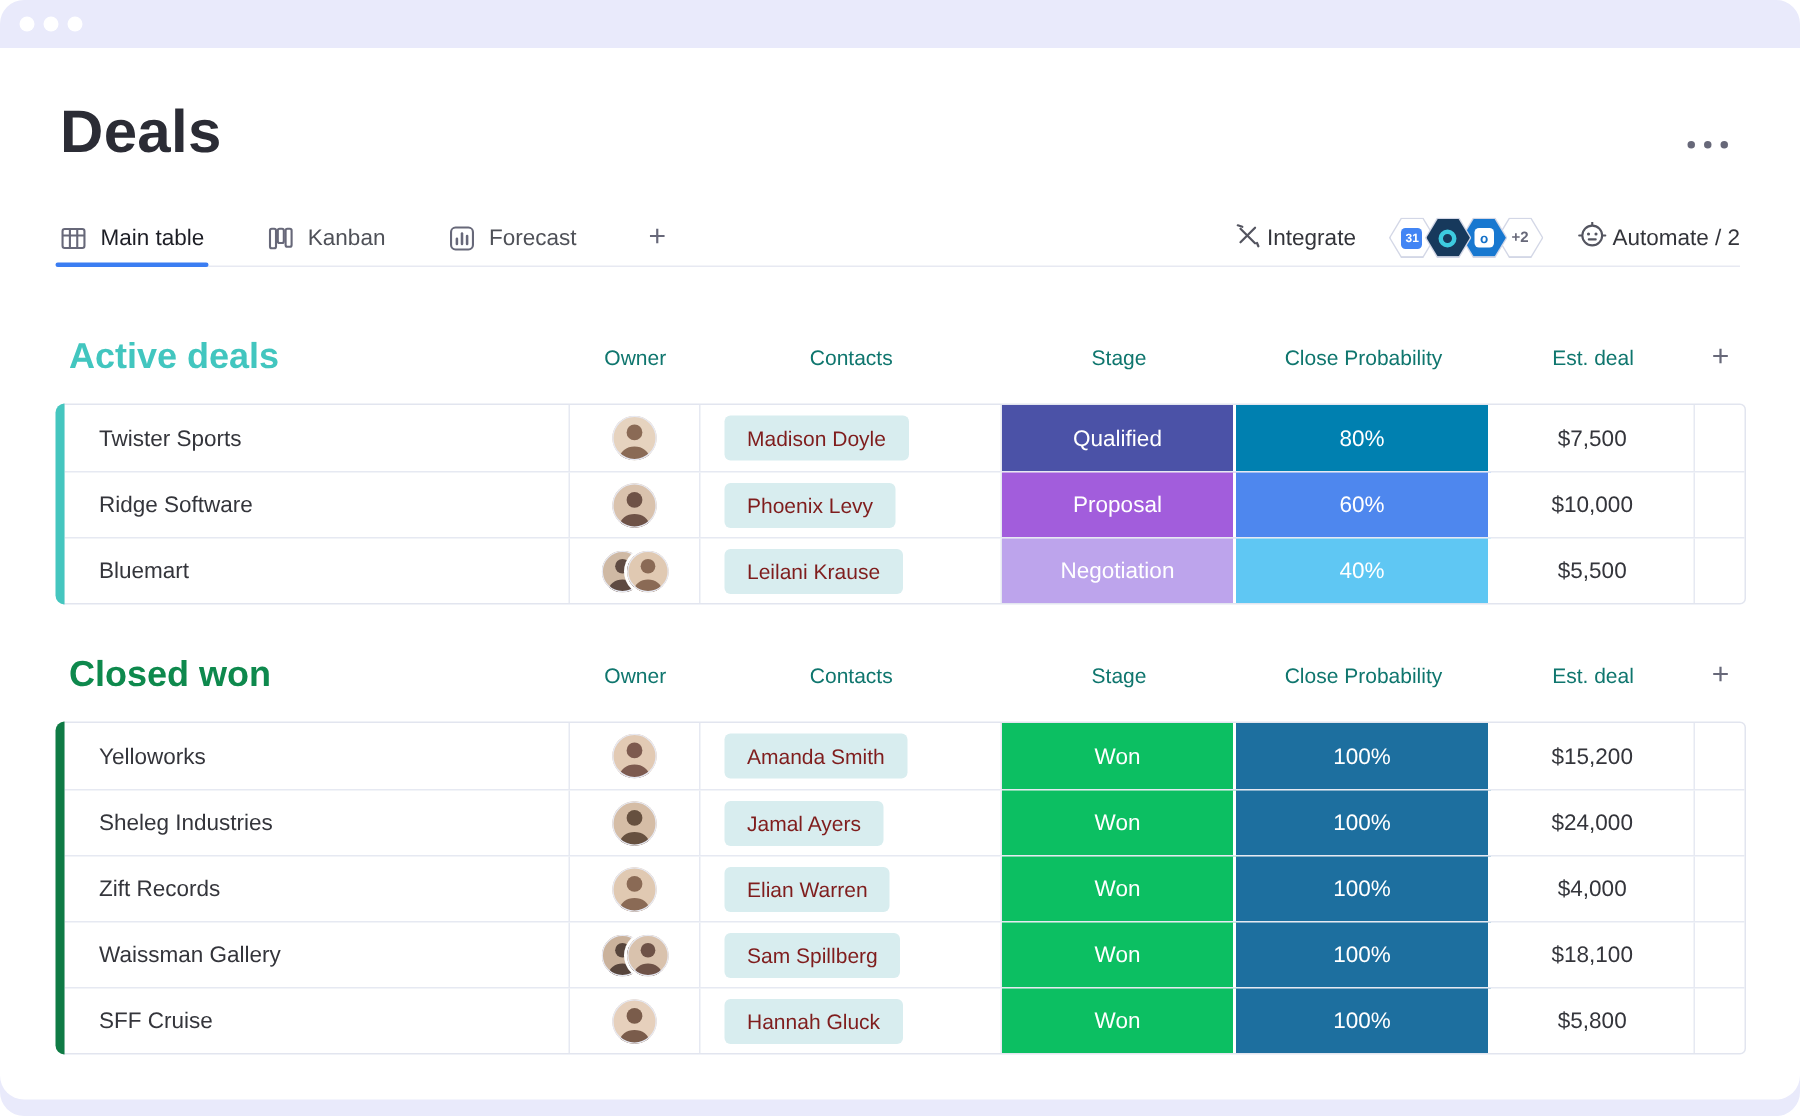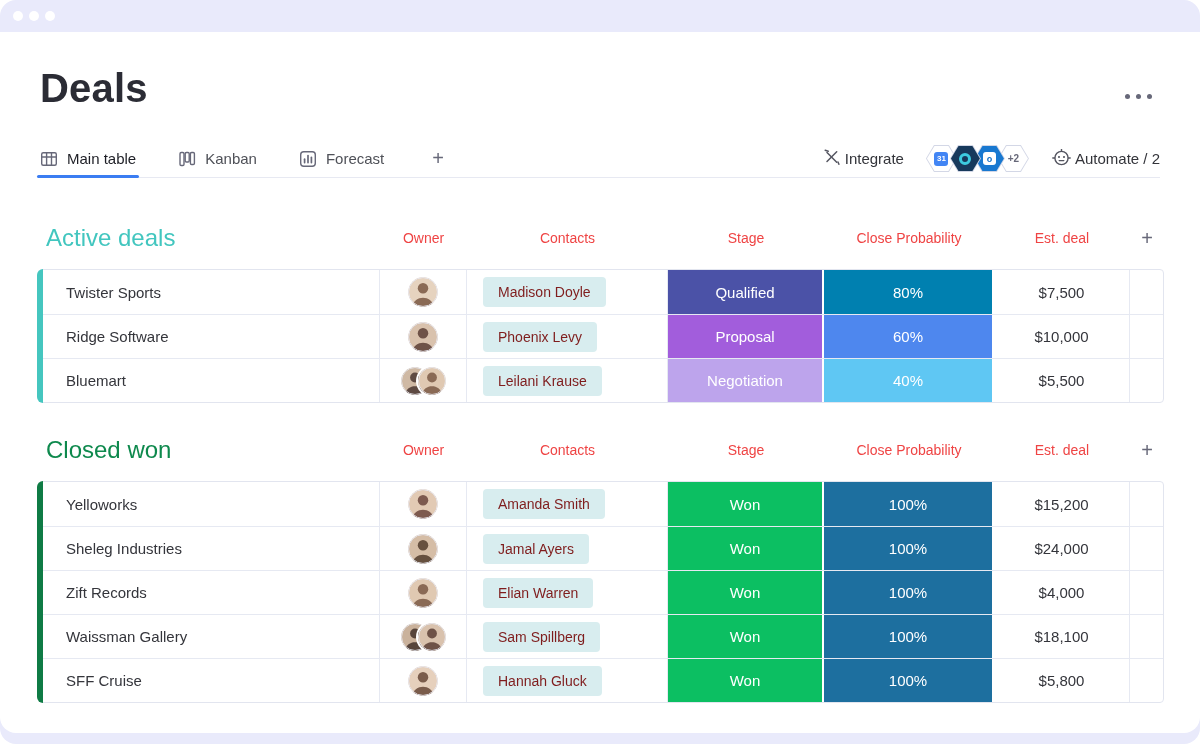--- a/index.html
+++ b/index.html
@@ -36,22 +36,22 @@
   .hex-navy .hexin { background:#17395c; }
   .hex-blue .hexin { background:#1878d0; }
   .gcal { width:14px; height:14px; border-radius:3px; background:#4285F4; color:#fff; font-size:8px; font-weight:700; display:flex; align-items:center; justify-content:center; }
   .ring { width:12px; height:12px; border-radius:50%; border:3px solid #3DCBE0; }
   .osq { width:13px; height:13px; border-radius:3px; background:#fff; color:#1270C8; font-size:9px; font-weight:700; display:flex; align-items:center; justify-content:center; }
   .more-badge { font-size:10px; color:#676879; font-weight:700; }
 
   #groups { position:absolute; top:186px; left:36px; right:36px; }
   .group + .group { margin-top:27px; }
   .group-header { display:grid; grid-template-columns:338px 87px 201px 156px 170px 136px 34px; margin-left:6px; align-items:center; height:40px; margin-bottom:11px; }
-  .group-title { font-size:24px; font-weight:400; padding-left:4px; }
-  .col-label { font-size:14px; color:#ef4444; text-align:center; cursor:pointer; }
+  .group-title { font-size:24px; font-weight:700; padding-left:4px; }
+  .col-label { font-size:14px; color:#0f766e; text-align:center; cursor:pointer; }
   .col-add { font-size:20px; color:#676879; text-align:center; cursor:pointer; }
 
   .table { position:relative; margin-left:6px; border:1px solid #E2E5EF; border-radius:0 4px 4px 0; background:#fff; }
   .table::before { content:""; position:absolute; left:-6px; top:-1px; bottom:-1px; width:6px; border-radius:6px 0 0 6px; background:var(--accent); }
   .row { display:grid; grid-template-columns:337px 87px 201px 156px 170px 136px 33px; height:44px; }
   .row + .row { border-top:1px solid #E6E9F2; }
   .cell { display:flex; align-items:center; border-right:1px solid #E6E9F2; height:100%; }
   .cell:last-child { border-right:none; }
   .cell.name { padding-left:23px; font-size:15px; color:#34353b; cursor:pointer; }
   .cell.owner { justify-content:center; cursor:pointer; }

